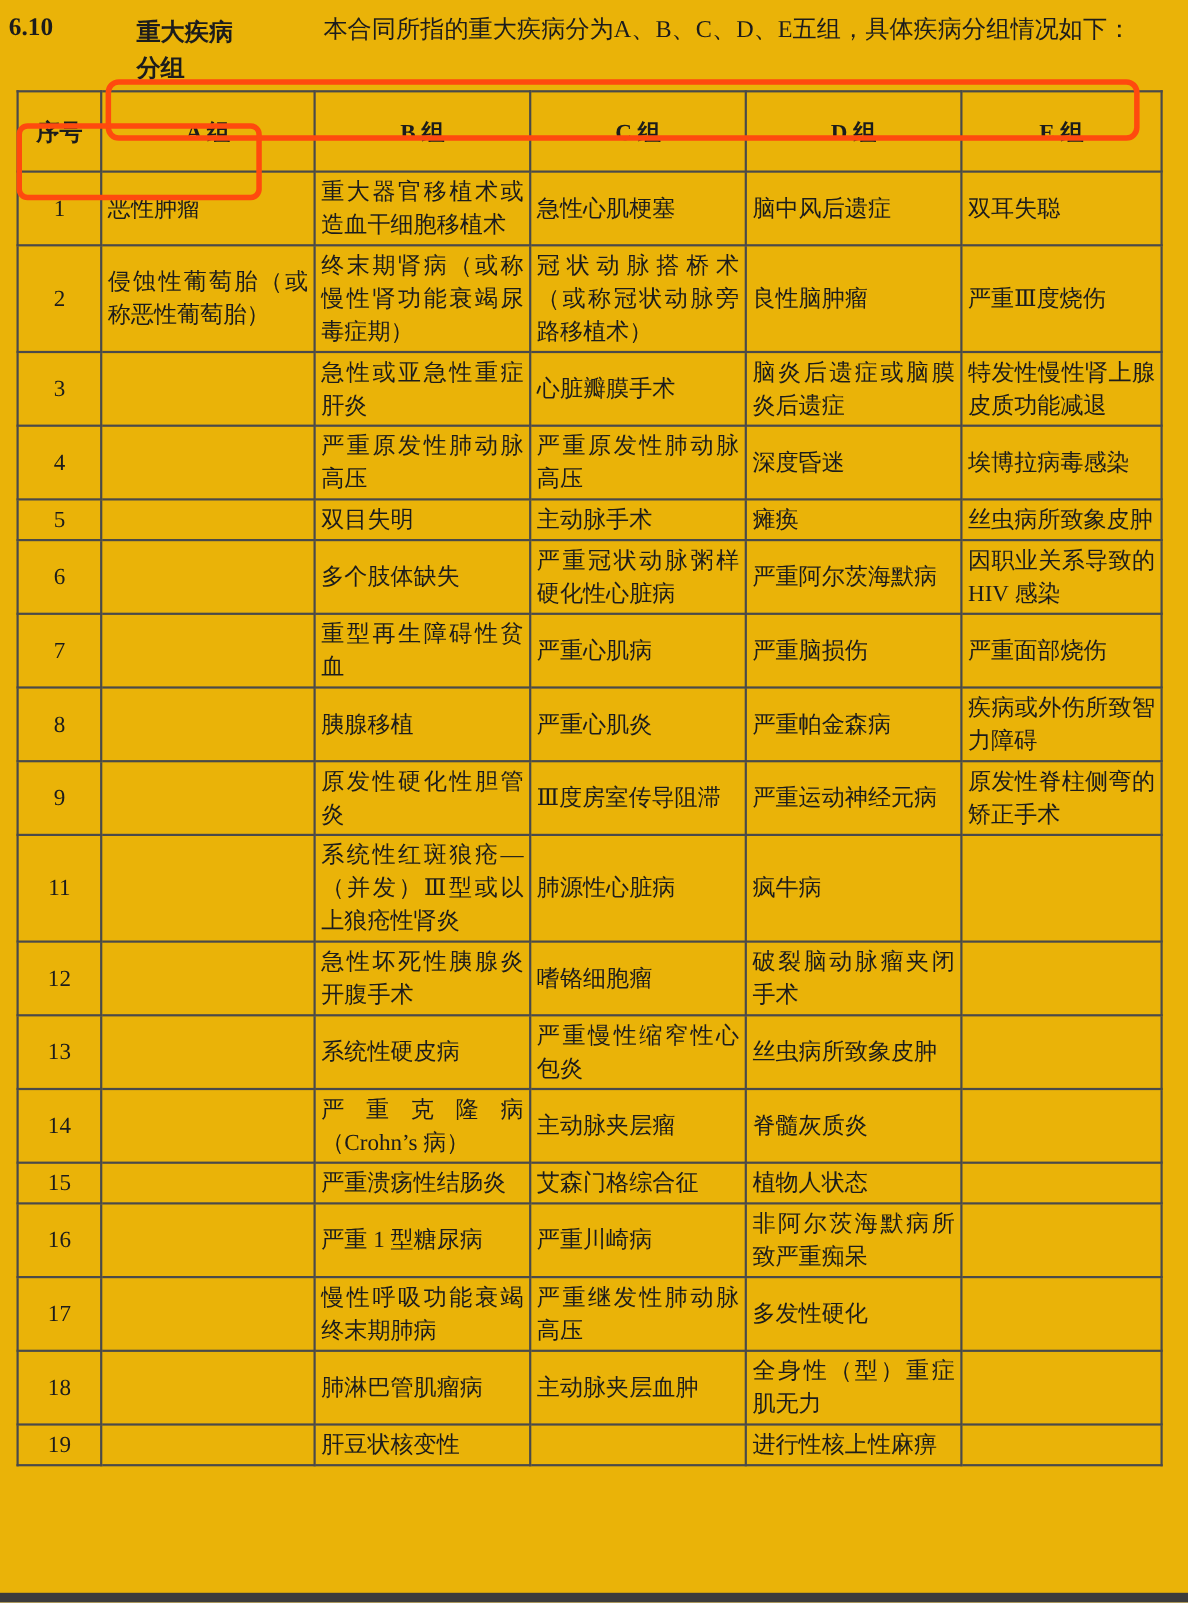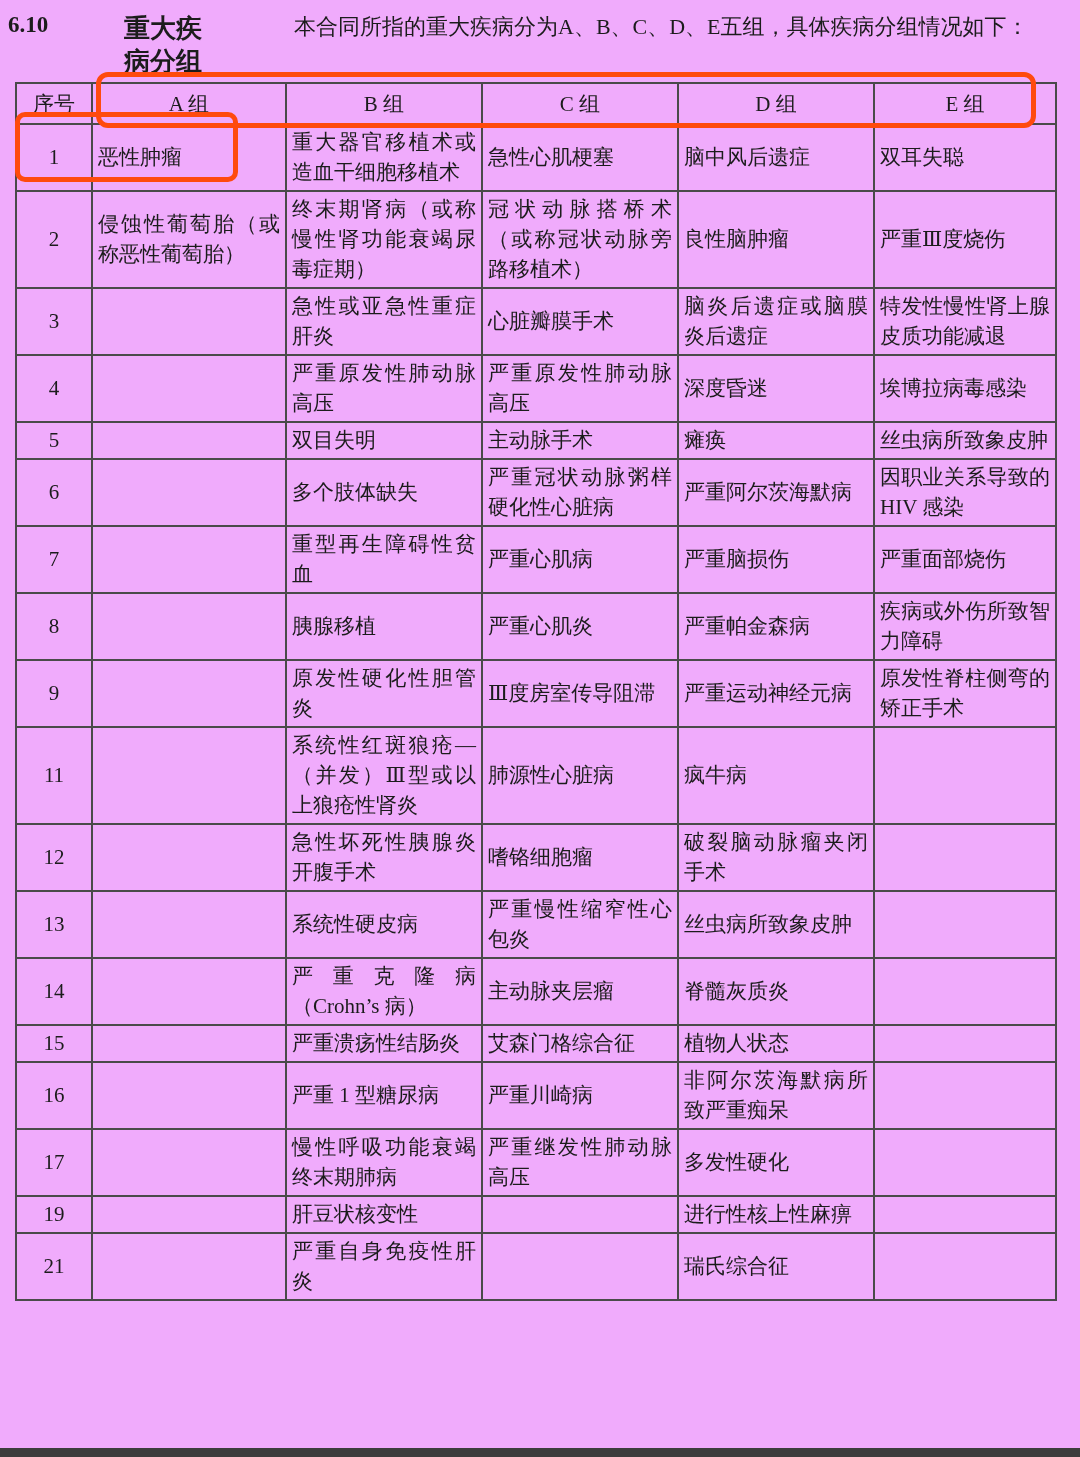--- a/index.html
+++ b/index.html
@@ -6,53 +6,53 @@
     --highlight: #ff4a0e;
     --border: #4a4a4a;
     --bottom-bar: #3c3c3c;
     --text: #1c1c1c;
   }
   html,body{margin:0;padding:0;background:#ffffff;}
   .page{
     position:relative;
     width:1080px;
     height:1457px;
-    background:#f0abfc;
+    background:#eab308;
     color:var(--text);
     font-family:"Liberation Serif","DejaVu Serif",serif;
     overflow:hidden;
   }
   .sec-num{
     position:absolute;left:8px;top:12px;
     font-size:23px;font-weight:bold;
   }
   .sec-title{
     position:absolute;left:124px;top:12px;width:98px;
-    font-size:26px;font-weight:bold;line-height:33px;
+    font-size:22px;font-weight:bold;line-height:33px;
   }
   .sec-desc{
     position:absolute;left:294px;top:12px;width:775px;
     font-size:22px;line-height:30px;
   }
   table.cit{
     position:absolute;left:15px;top:82px;
     width:1040px;
     border-collapse:collapse;
     table-layout:fixed;
   }
   table.cit th, table.cit td{
     border:2px solid var(--border);
     font-size:21px;
     vertical-align:middle;
     line-height:30px;
   }
   table.cit th{
-    font-weight:normal;
+    font-weight:bold;
     height:39px;
-    padding:0;
+    padding:16px;
   }
   table.cit td{
     padding:2px 5px 3px 5px;
   }
   td.seq{text-align:center;}
   td.cell{text-align:justify;}
   .annot{
     position:absolute;
     border:5px solid var(--highlight);
     border-radius:12px;
@@ -218,33 +218,33 @@
         </tr>
         <tr>
           <td class="seq">17</td>
           <td class="cell"></td>
           <td class="cell">慢性呼吸功能衰竭终末期肺病</td>
           <td class="cell">严重继发性肺动脉高压</td>
           <td class="cell">多发性硬化</td>
           <td class="cell"></td>
         </tr>
         <tr>
+          <td class="seq">18</td>
+          <td class="cell"></td>
+          <td class="cell">肺淋巴管肌瘤病</td>
+          <td class="cell">主动脉夹层血肿</td>
+          <td class="cell">全身性（型）重症肌无力</td>
+          <td class="cell"></td>
+        </tr>
+        <tr>
           <td class="seq">19</td>
           <td class="cell"></td>
           <td class="cell">肝豆状核变性</td>
           <td class="cell"></td>
           <td class="cell">进行性核上性麻痹</td>
-          <td class="cell"></td>
-        </tr>
-        <tr>
-          <td class="seq">21</td>
-          <td class="cell"></td>
-          <td class="cell">严重自身免疫性肝炎</td>
-          <td class="cell"></td>
-          <td class="cell">瑞氏综合征</td>
           <td class="cell"></td>
         </tr>
       </tbody>
   </table>
 
   <div class="annot" id="annot-header"></div>
   <div class="annot" id="annot-cell"></div>
 
   <div class="bottom-bar"></div>
 </div>

